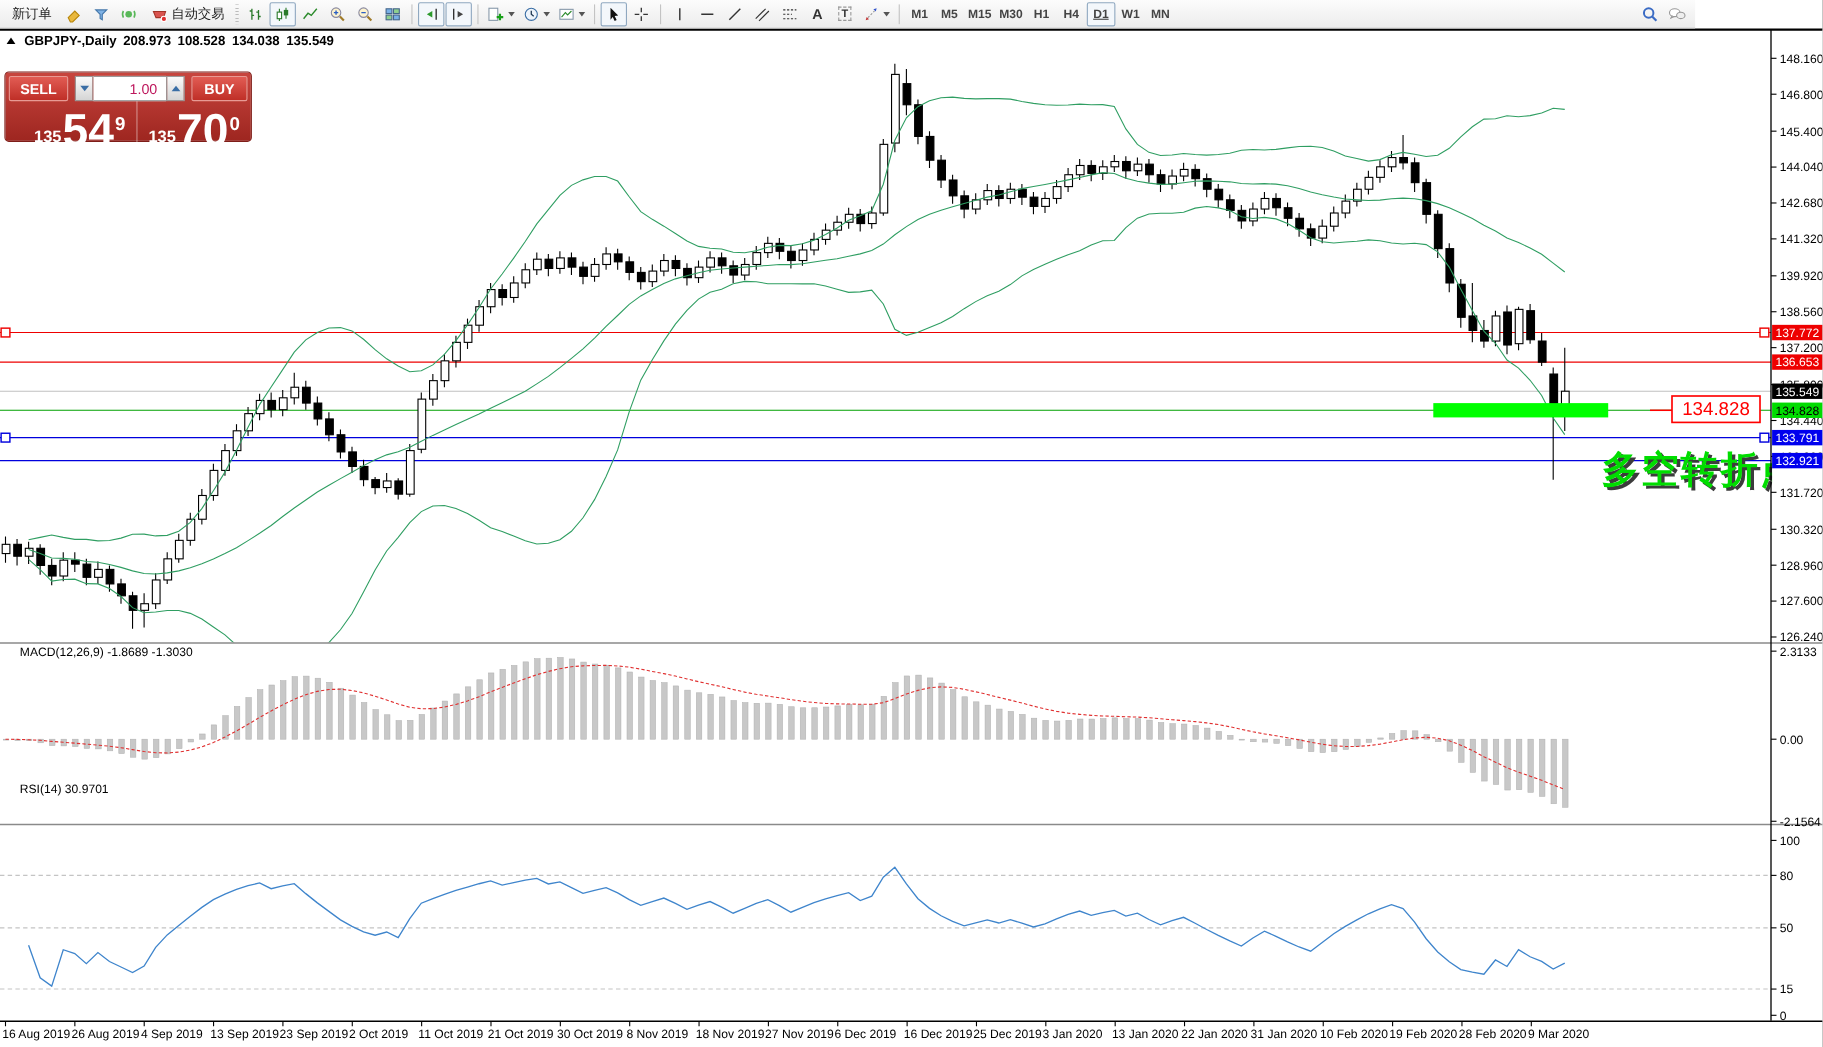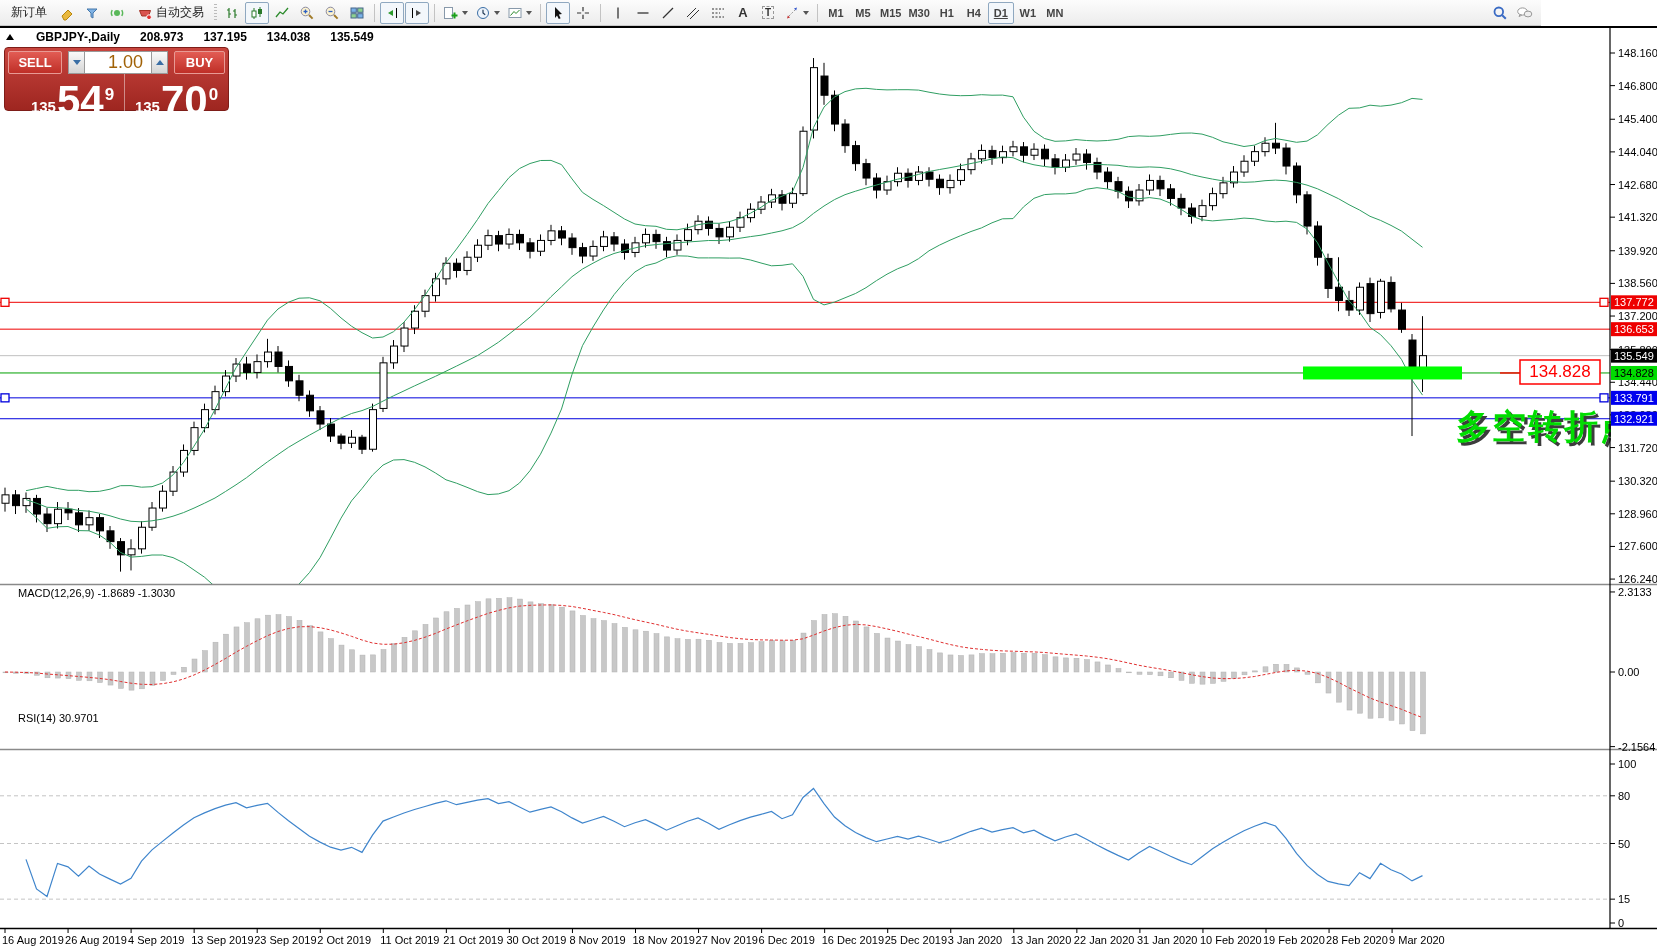--- a/index.html
+++ b/index.html
@@ -21,39 +21,39 @@
          border-top:4px solid #555;margin-left:3px;}
   .spacer{flex:1;}
   .ico{display:inline-block;}
   .letterico{font-size:13px;font-weight:bold;color:#333;}
   .labelico{font-size:10px;font-weight:bold;color:#333;border:1px dashed #999;padding:0 2px;}
   
   .chart-area{position:absolute;inset:0;z-index:1;}
   svg text{font-family:"Liberation Sans",sans-serif;}
   
   .chart-title{position:absolute;left:6px;top:30px;z-index:5;display:flex;align-items:center;
-               gap:20px;font-size:12px;font-weight:bold;color:#000;}
+               gap:6px;font-size:12px;font-weight:bold;color:#000;}
   .collapse{width:0;height:0;border-left:4px solid transparent;border-right:4px solid transparent;
             border-bottom:6px solid #000;margin-right:2px;}
   .ind-label{position:absolute;left:4px;z-index:5;font-size:11px;color:#000;padding-left:14px;}
   
-  .trade-panel{position:absolute;left:4px;top:47px;width:225px;height:64px;z-index:6;
+  .trade-panel{position:absolute;left:4px;top:65px;width:225px;height:64px;z-index:6;
                background:linear-gradient(#c8453e,#9e2620);border:1px solid #7e1d18;
                border-radius:4px;box-sizing:border-box;color:#fff;}
   .tp-row1{display:flex;align-items:stretch;height:26px;padding:3px 3px 0 3px;box-sizing:border-box;gap:0;}
   .tp-btn{border:1px solid #e89a94;border-radius:2px;background:linear-gradient(#e25c54,#bf2f27);
           color:#fff;font-size:13px;font-weight:bold;display:flex;align-items:center;justify-content:center;}
   .tp-sell{width:54px;margin-right:6px;}
   .tp-buy{flex:1;margin-left:6px;}
   .tp-spin{width:17px;background:linear-gradient(#fafafa,#d5d5d5);border:1px solid #9a9a9a;
            display:flex;align-items:center;justify-content:center;}
   .tri-dn{width:0;height:0;border-left:4px solid transparent;border-right:4px solid transparent;border-top:5px solid #3a6ea5;}
   .tri-up{width:0;height:0;border-left:4px solid transparent;border-right:4px solid transparent;border-bottom:5px solid #3a6ea5;}
   .tp-vol{width:66px;background:#fff;border-top:1px solid #9a9a9a;border-bottom:1px solid #9a9a9a;
-          color:#a16207;font-size:18px;display:flex;align-items:center;justify-content:flex-end;padding-right:8px;box-sizing:border-box;}
+          color:#be185d;font-size:13px;display:flex;align-items:center;justify-content:flex-end;padding-right:8px;box-sizing:border-box;}
   .tp-row2{display:flex;height:47px;padding-left:16px;}
   .tp-price{flex:1;display:flex;align-items:flex-end;justify-content:center;padding-bottom:3px;}
   .tp-price.right{border-left:1px solid rgba(255,255,255,.45);}
   .tp-small{font-size:15px;font-weight:bold;line-height:1;margin:0 1px 4px 0;}
   .tp-big{font-size:42px;font-weight:bold;line-height:.82;}
   .tp-sup{font-size:17px;font-weight:bold;line-height:1;margin:0 0 15px 1px;}
 </style>
 </head>
 <body>
 
@@ -805,21 +805,21 @@
         <text x="1326.05" y="944" font-size="11" fill="#000">28 Feb 2020</text>
         <line x1="1392.1" y1="929" x2="1392.1" y2="933" stroke="#000"></line>
         <text x="1389.1" y="944" font-size="11" fill="#000">9 Mar 2020</text>
       </svg>
   </div>
 
   <div class="chart-title">
     <span class="collapse"></span>
     <span>GBPJPY-,Daily</span>
     <span>208.973</span>
-    <span>137.195</span>
+    <span>108.528</span>
     <span>134.038</span>
     <span>135.549</span>
   </div>
 
   <div class="trade-panel">
     <div class="tp-row1">
       <button class="tp-btn tp-sell">SELL</button>
       <button class="tp-spin">
           <span class="tri-dn"></span>
         </button>

